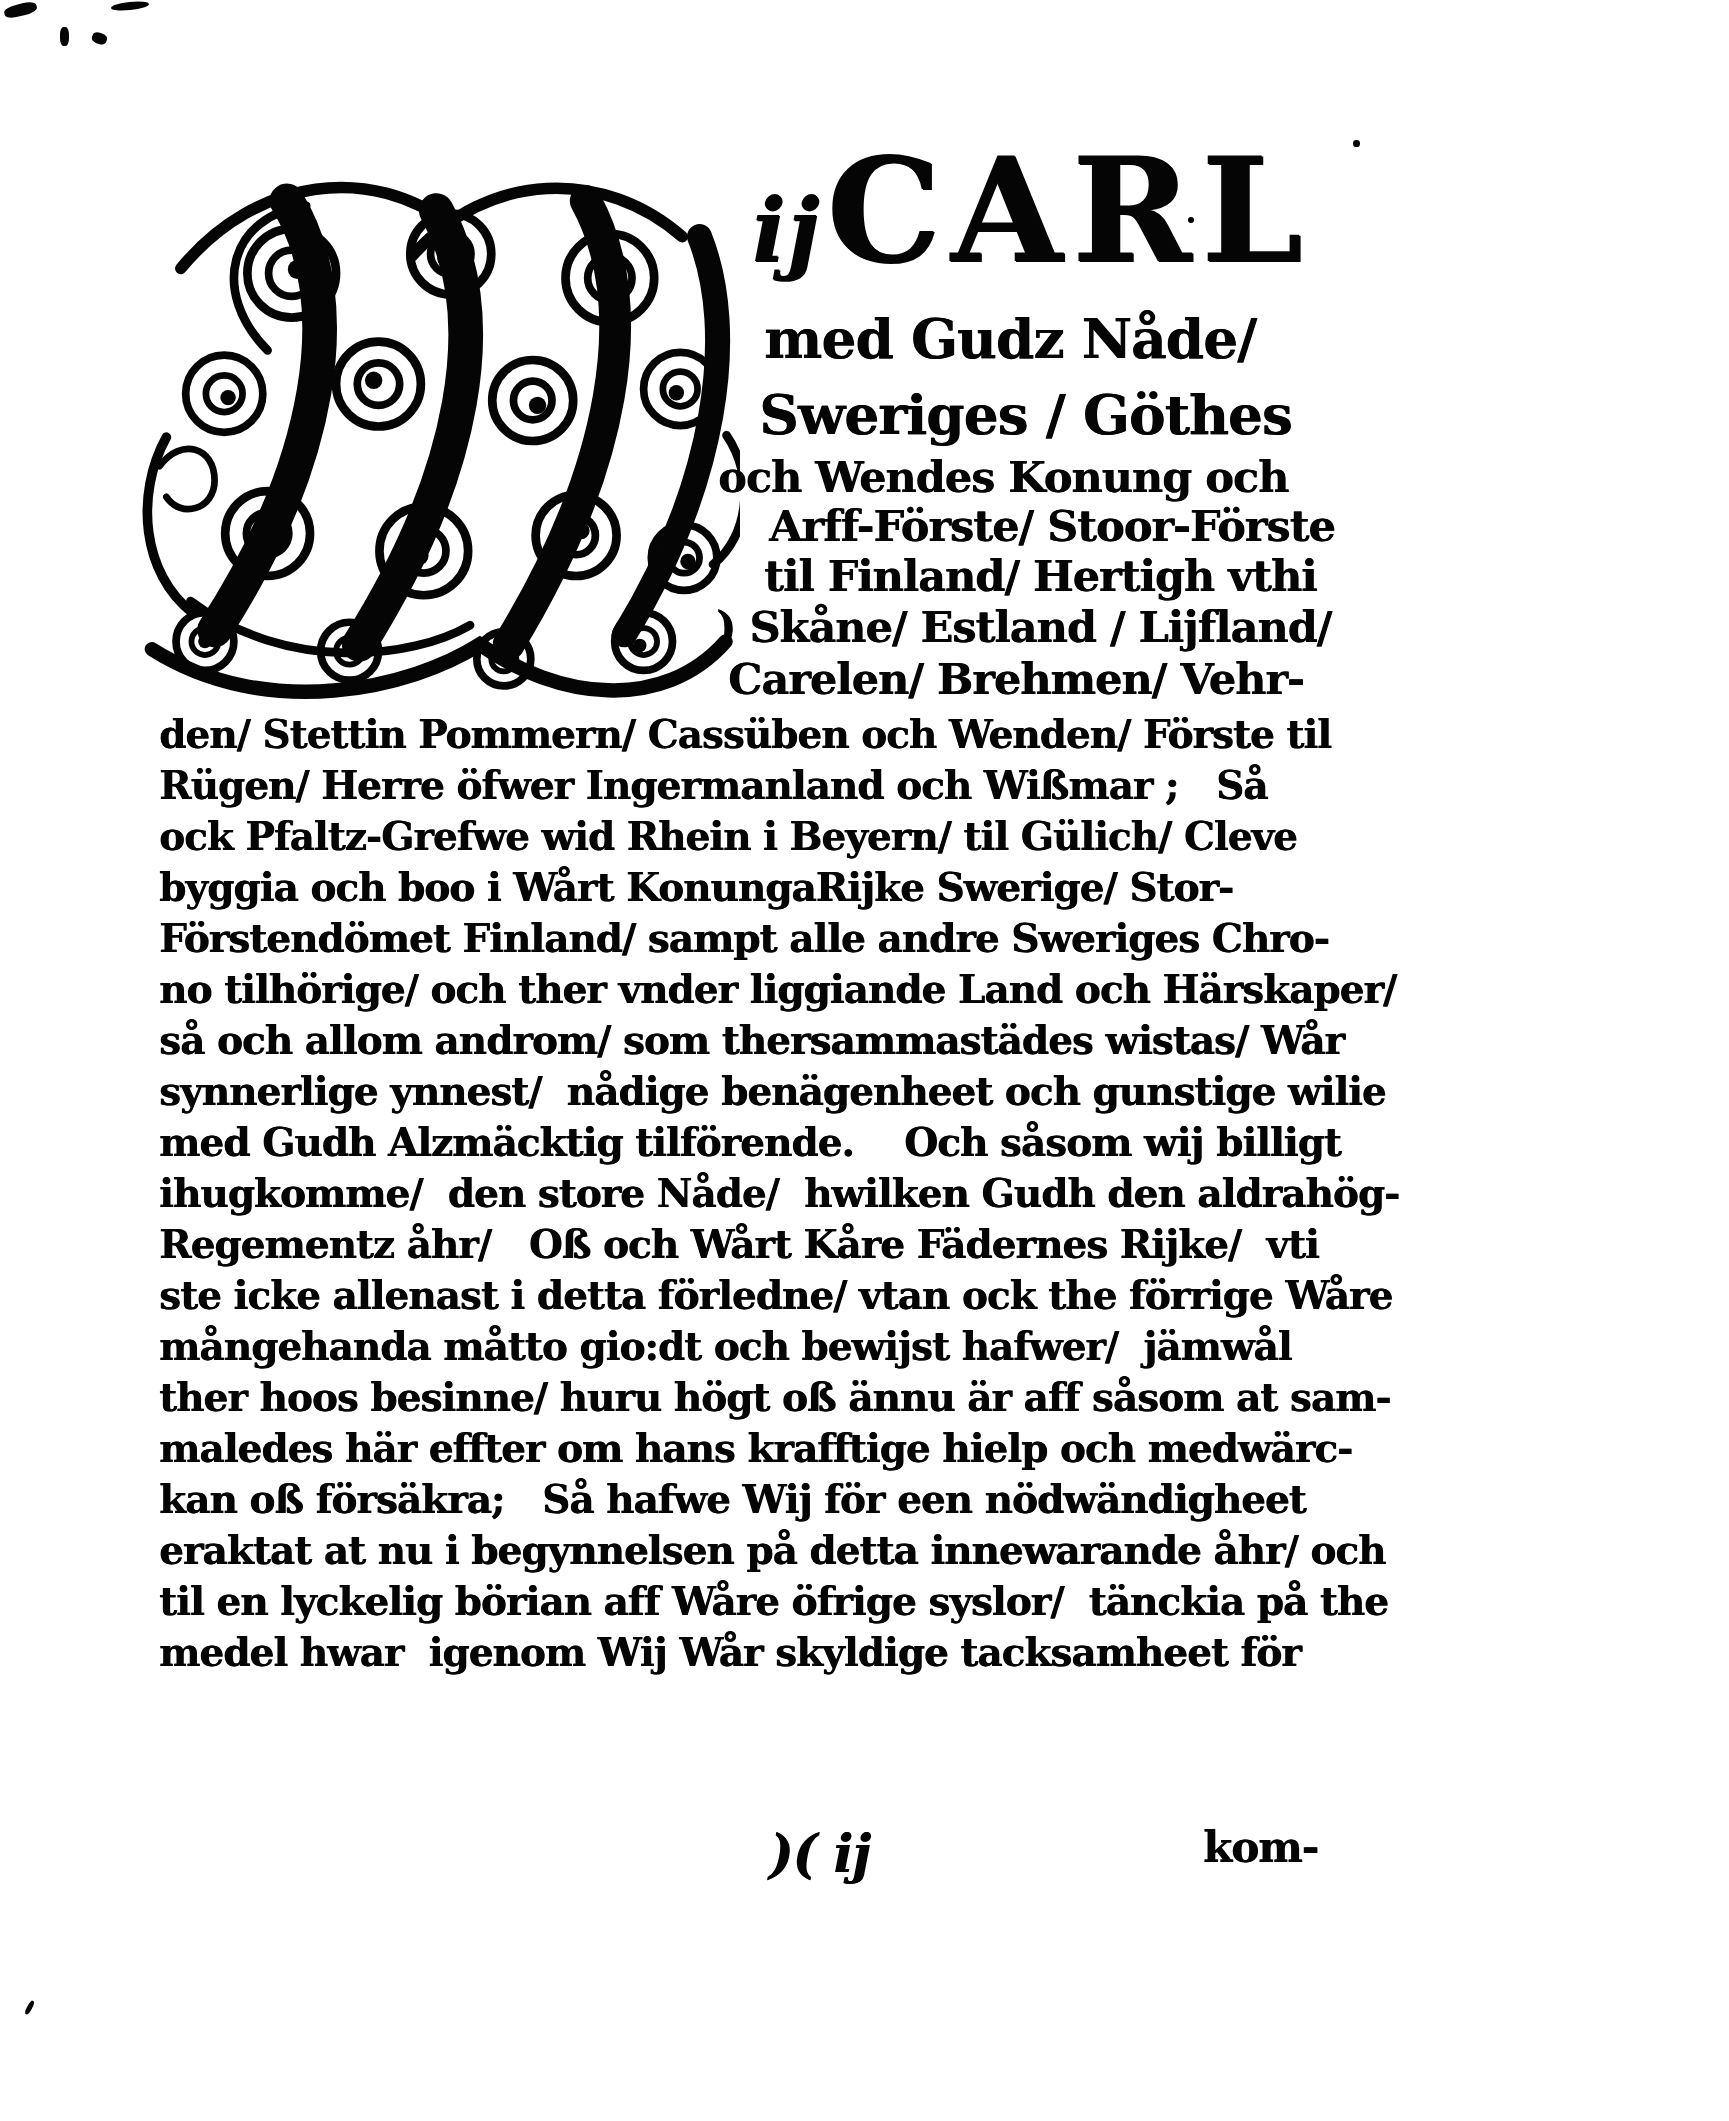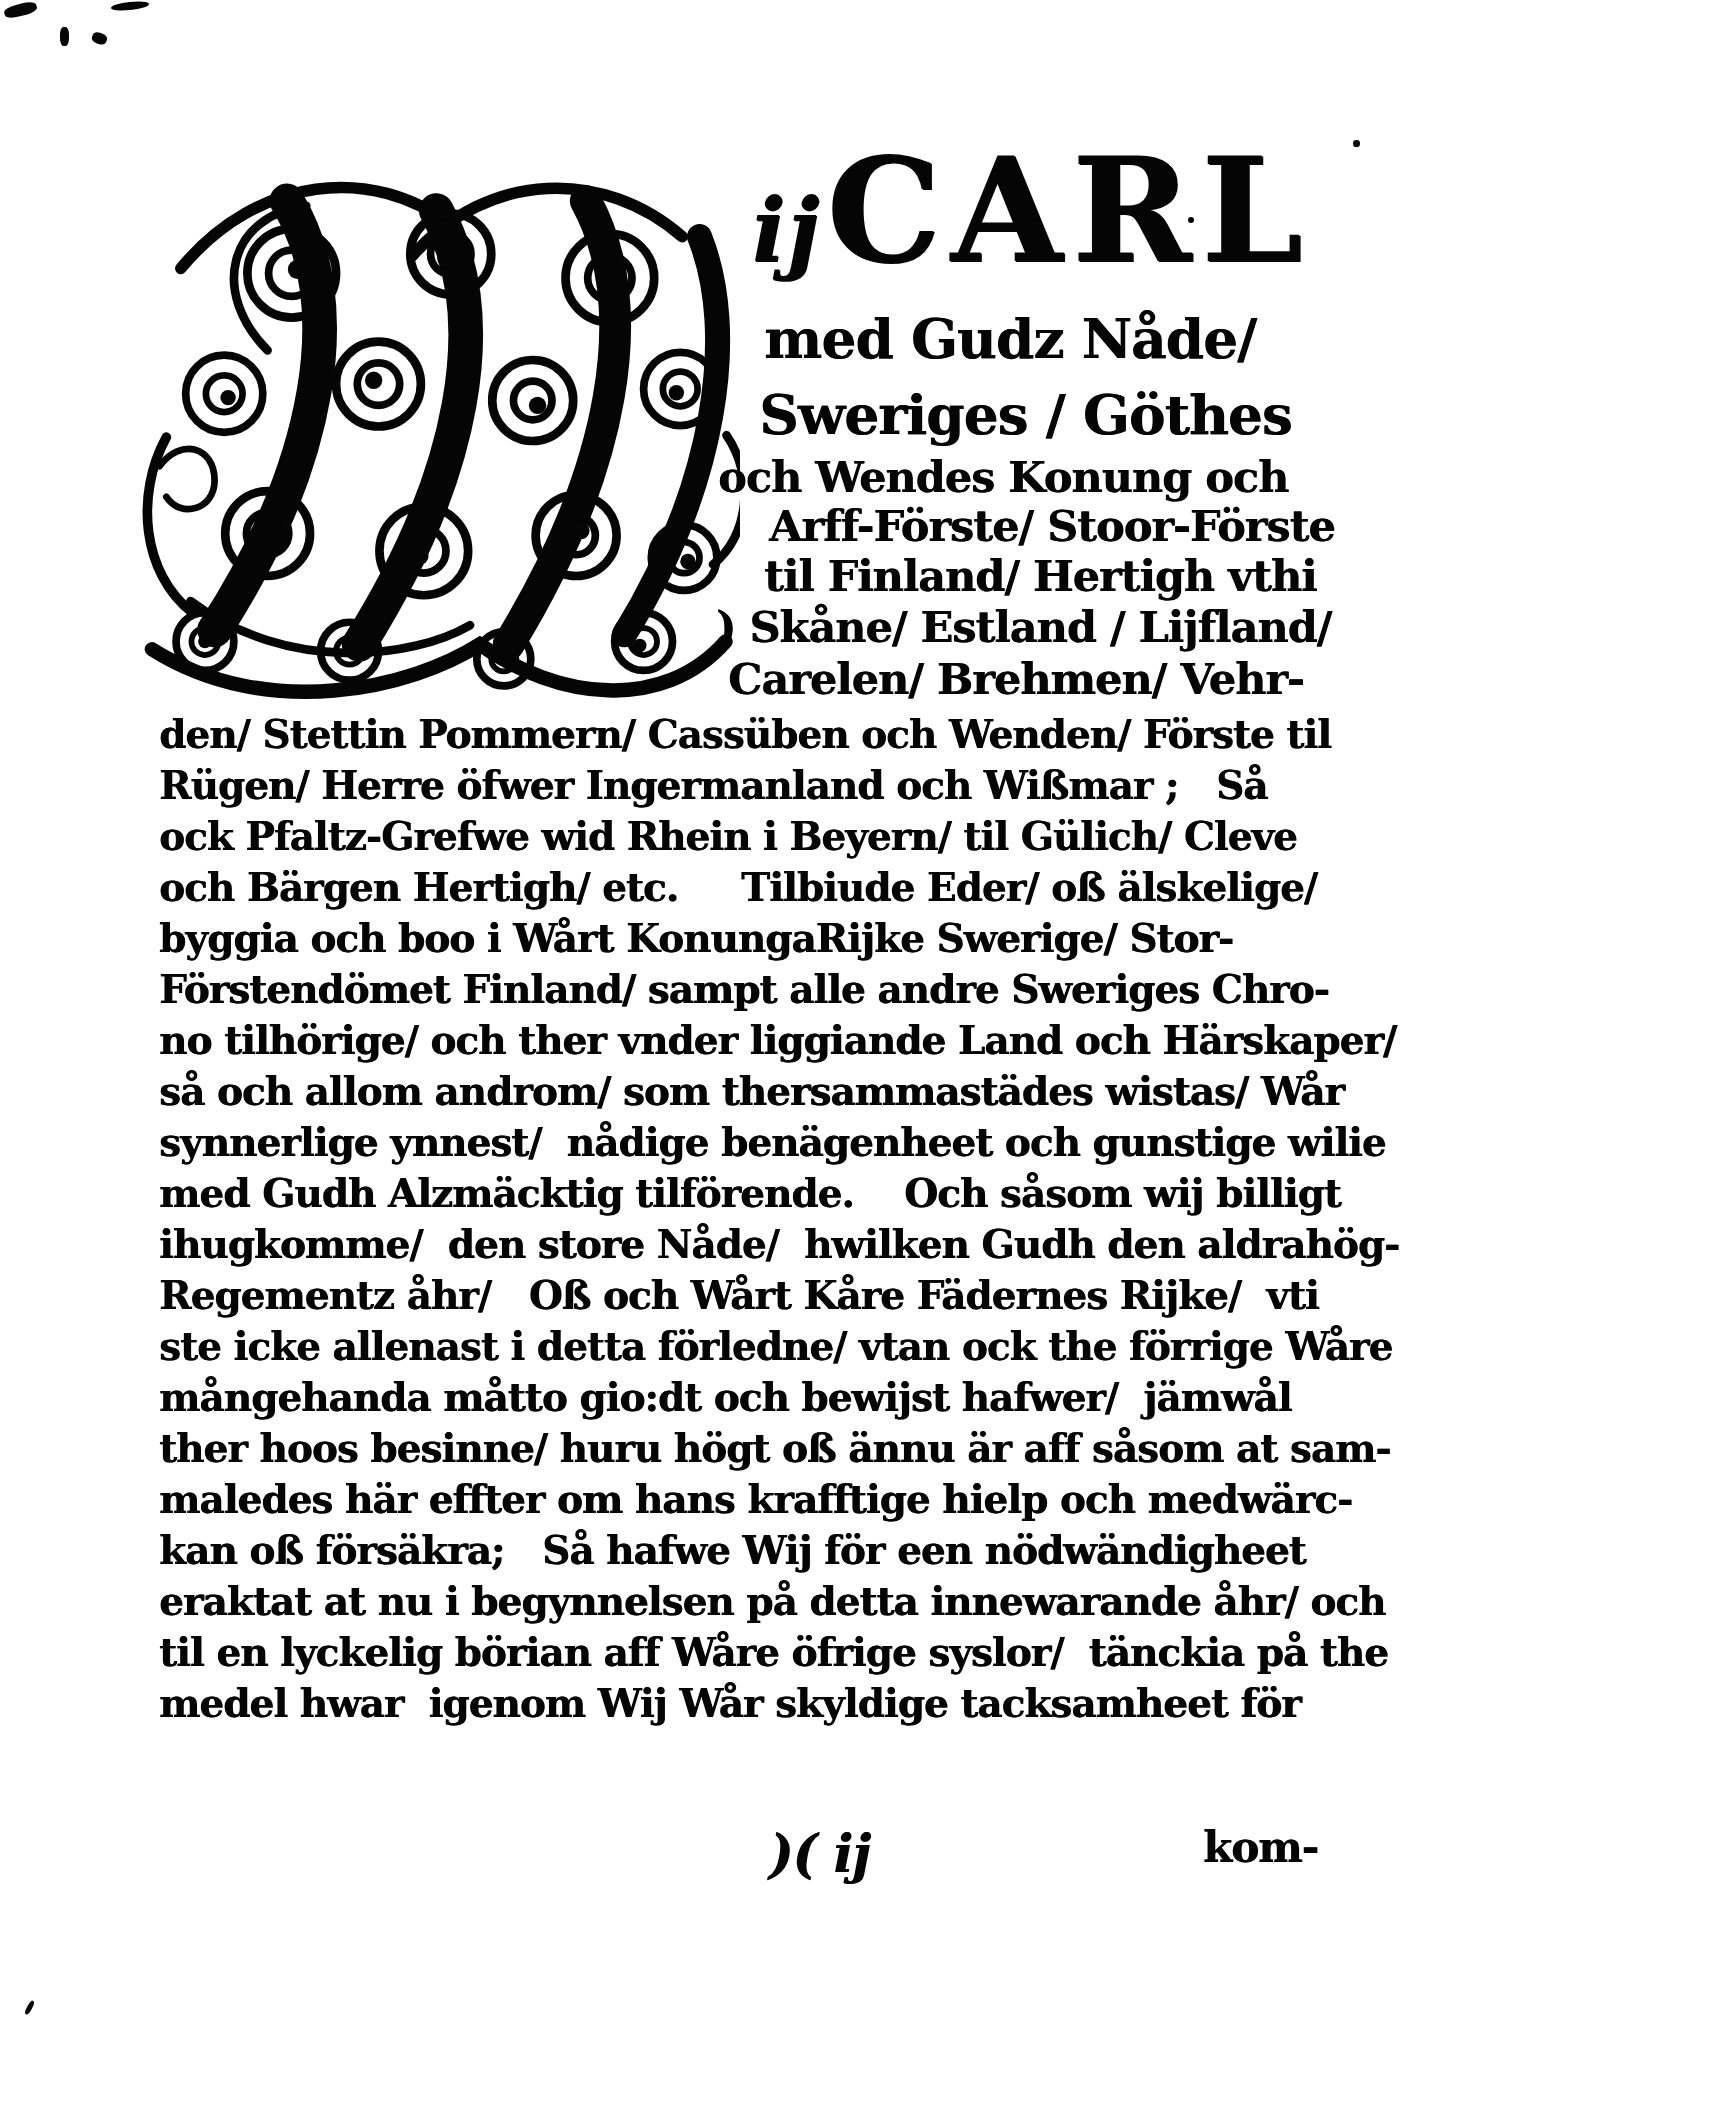--- a/index.html
+++ b/index.html
@@ -182,21 +182,20 @@
   <div class="txt rc rl3">och Wendes Konung och</div>
   <div class="txt rc rl4">Arff-Förste/ Stoor-Förste</div>
   <div class="txt rc rl5">til Finland/ Hertigh vthi</div>
   <div class="txt rc rl6">) Skåne/ Estland / Lijfland/</div>
   <div class="txt rc rl7">Carelen/ Brehmen/ Vehr-</div>
 
   <div id="body-block">
     <div class="b-line">den/ Stettin Pommern/ Cassüben och Wenden/ Förste til</div>
     <div class="b-line">Rügen/ Herre öfwer Ingermanland och Wißmar ;   Så</div>
     <div class="b-line">ock Pfaltz-Grefwe wid Rhein i Beyern/ til Gülich/ Cleve</div>
-    <div class="b-line">och Bärgen Hertigh/ etc.     Tilbiude Eder/ oß älskelige/</div>
     <div class="b-line">byggia och boo i Wårt KonungaRijke Swerige/ Stor-</div>
     <div class="b-line">Förstendömet Finland/ sampt alle andre Sweriges Chro-</div>
     <div class="b-line">no tilhörige/ och ther vnder liggiande Land och Härskaper/</div>
     <div class="b-line">så och allom androm/ som thersammastädes wistas/ Wår</div>
     <div class="b-line">synnerlige ynnest/  nådige benägenheet och gunstige wilie</div>
     <div class="b-line">med Gudh Alzmäcktig tilförende.    Och såsom wij billigt</div>
     <div class="b-line">ihugkomme/  den store Nåde/  hwilken Gudh den aldrahög-</div>
     <div class="b-line">Regementz åhr/   Oß och Wårt Kåre Fädernes Rijke/  vti</div>
     <div class="b-line">ste icke allenast i detta förledne/ vtan ock the förrige Wåre</div>
     <div class="b-line">mångehanda måtto gio:dt och bewijst hafwer/  jämwål</div>

